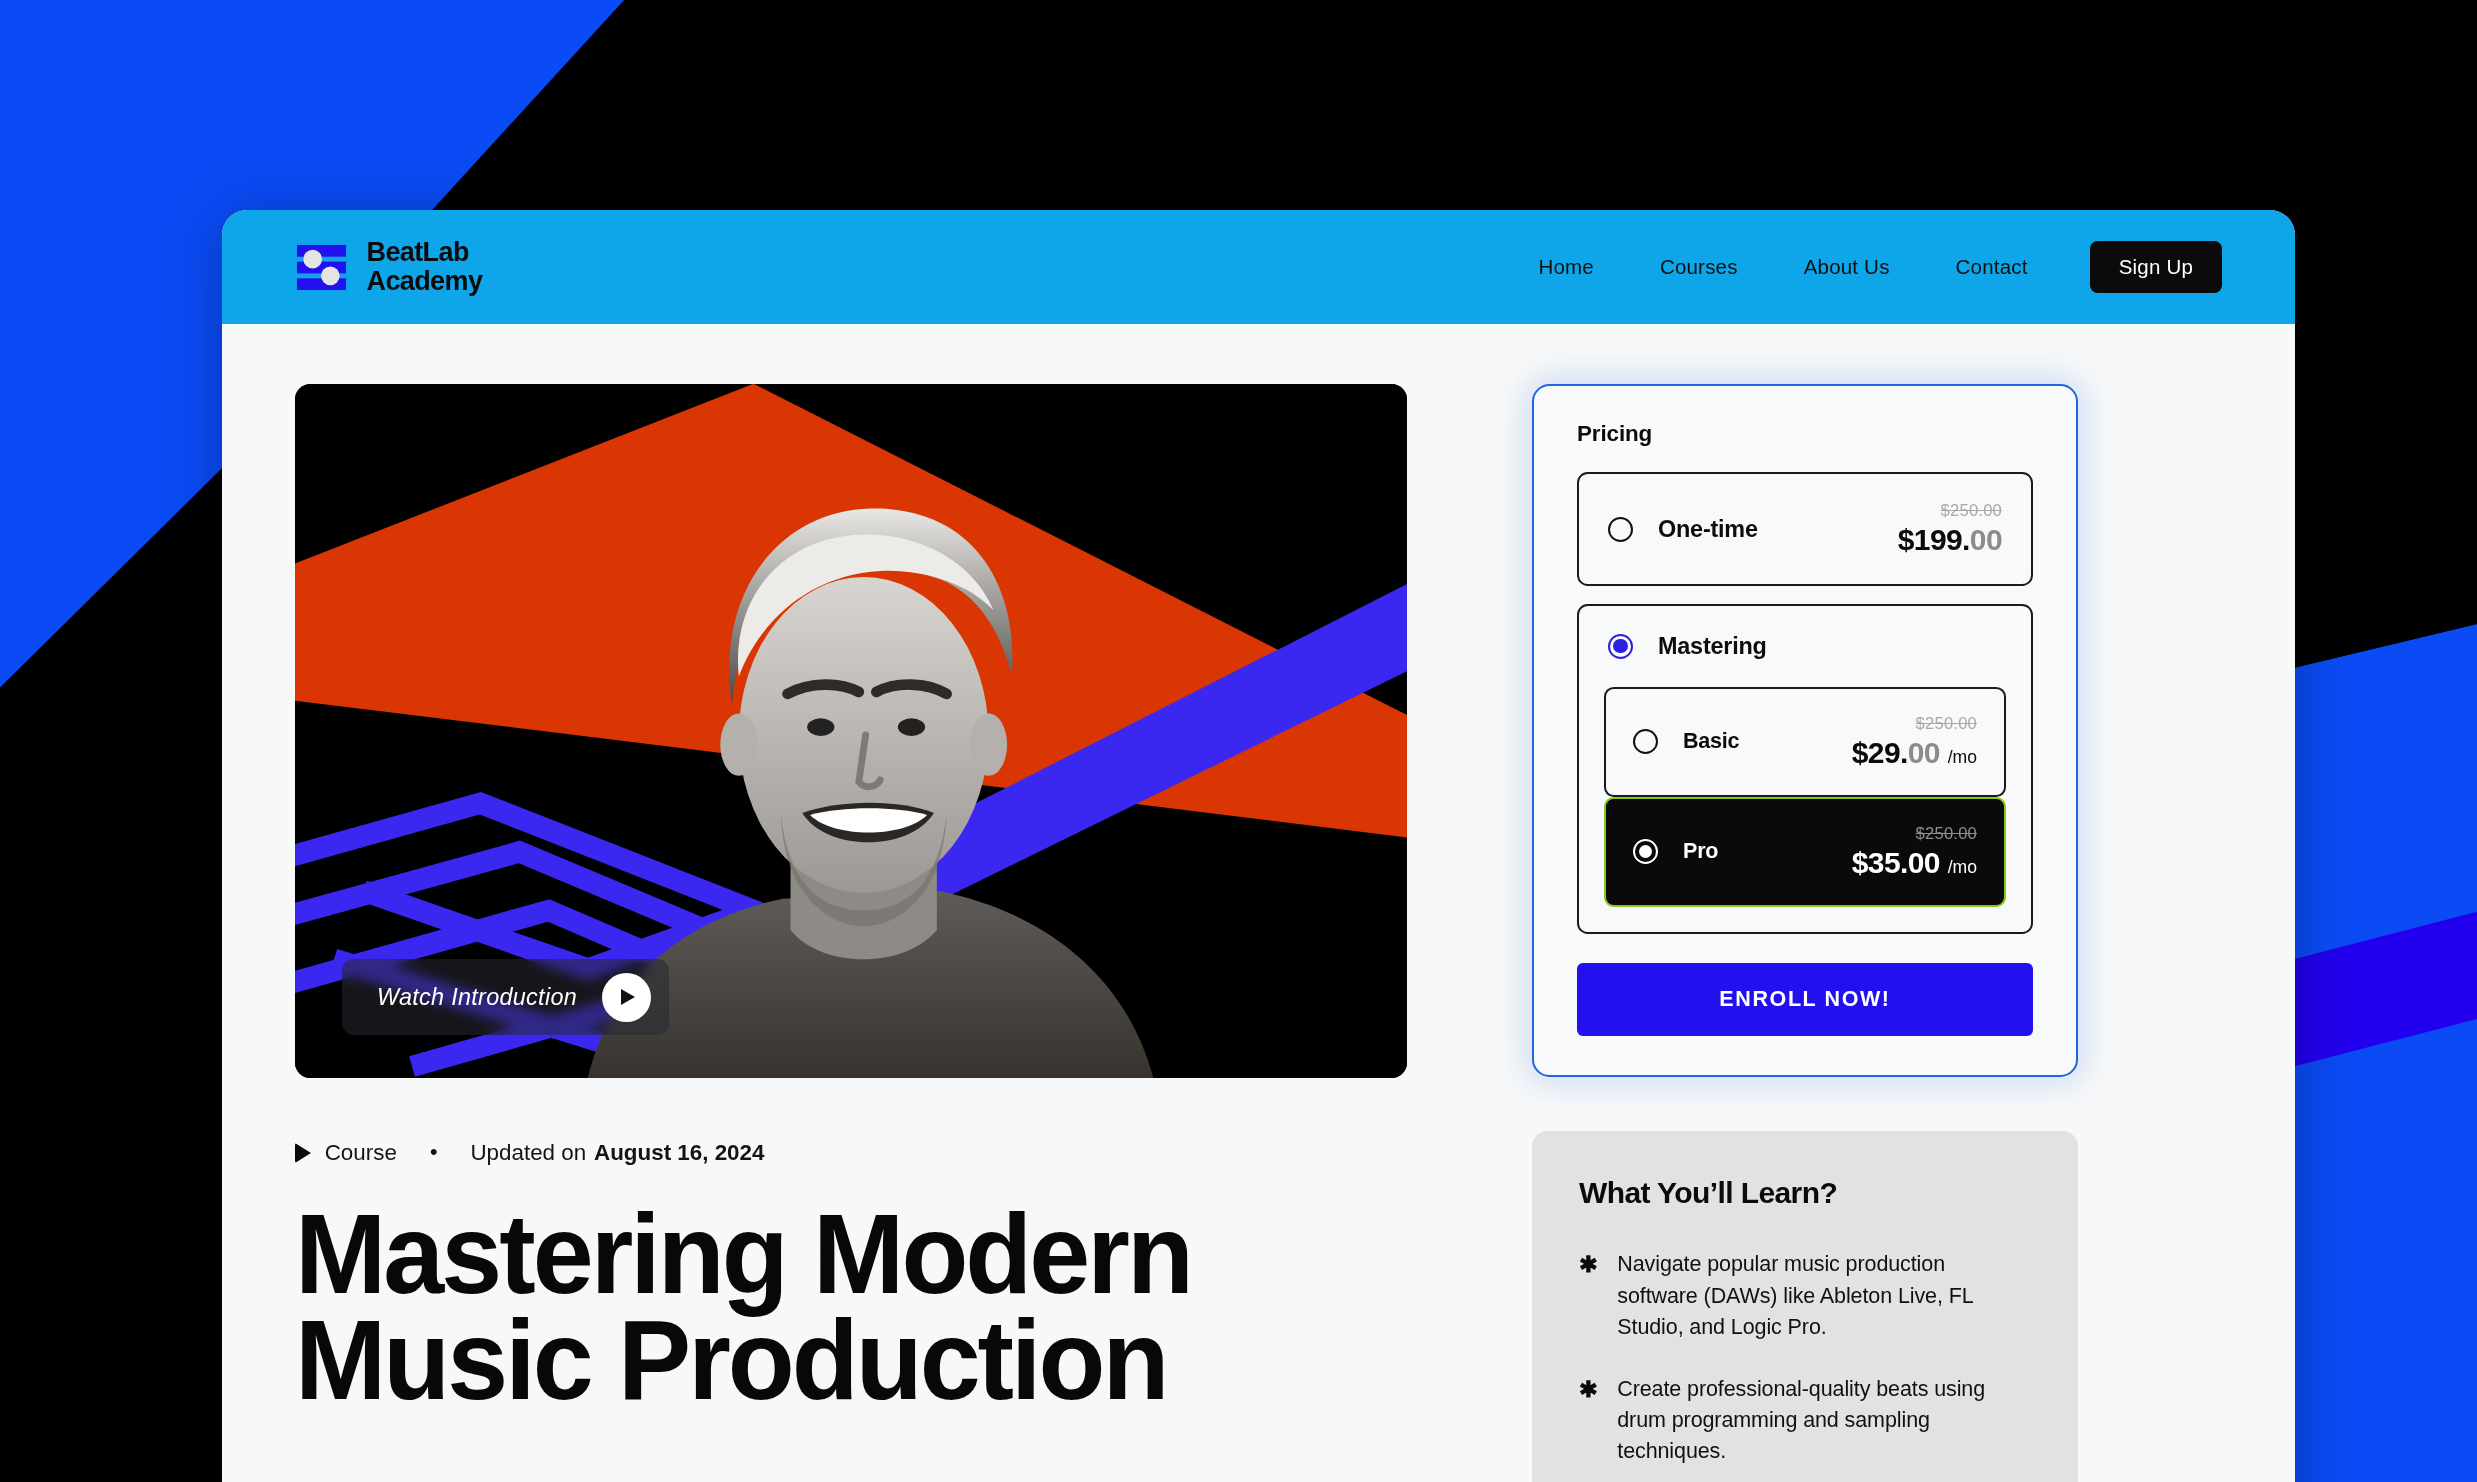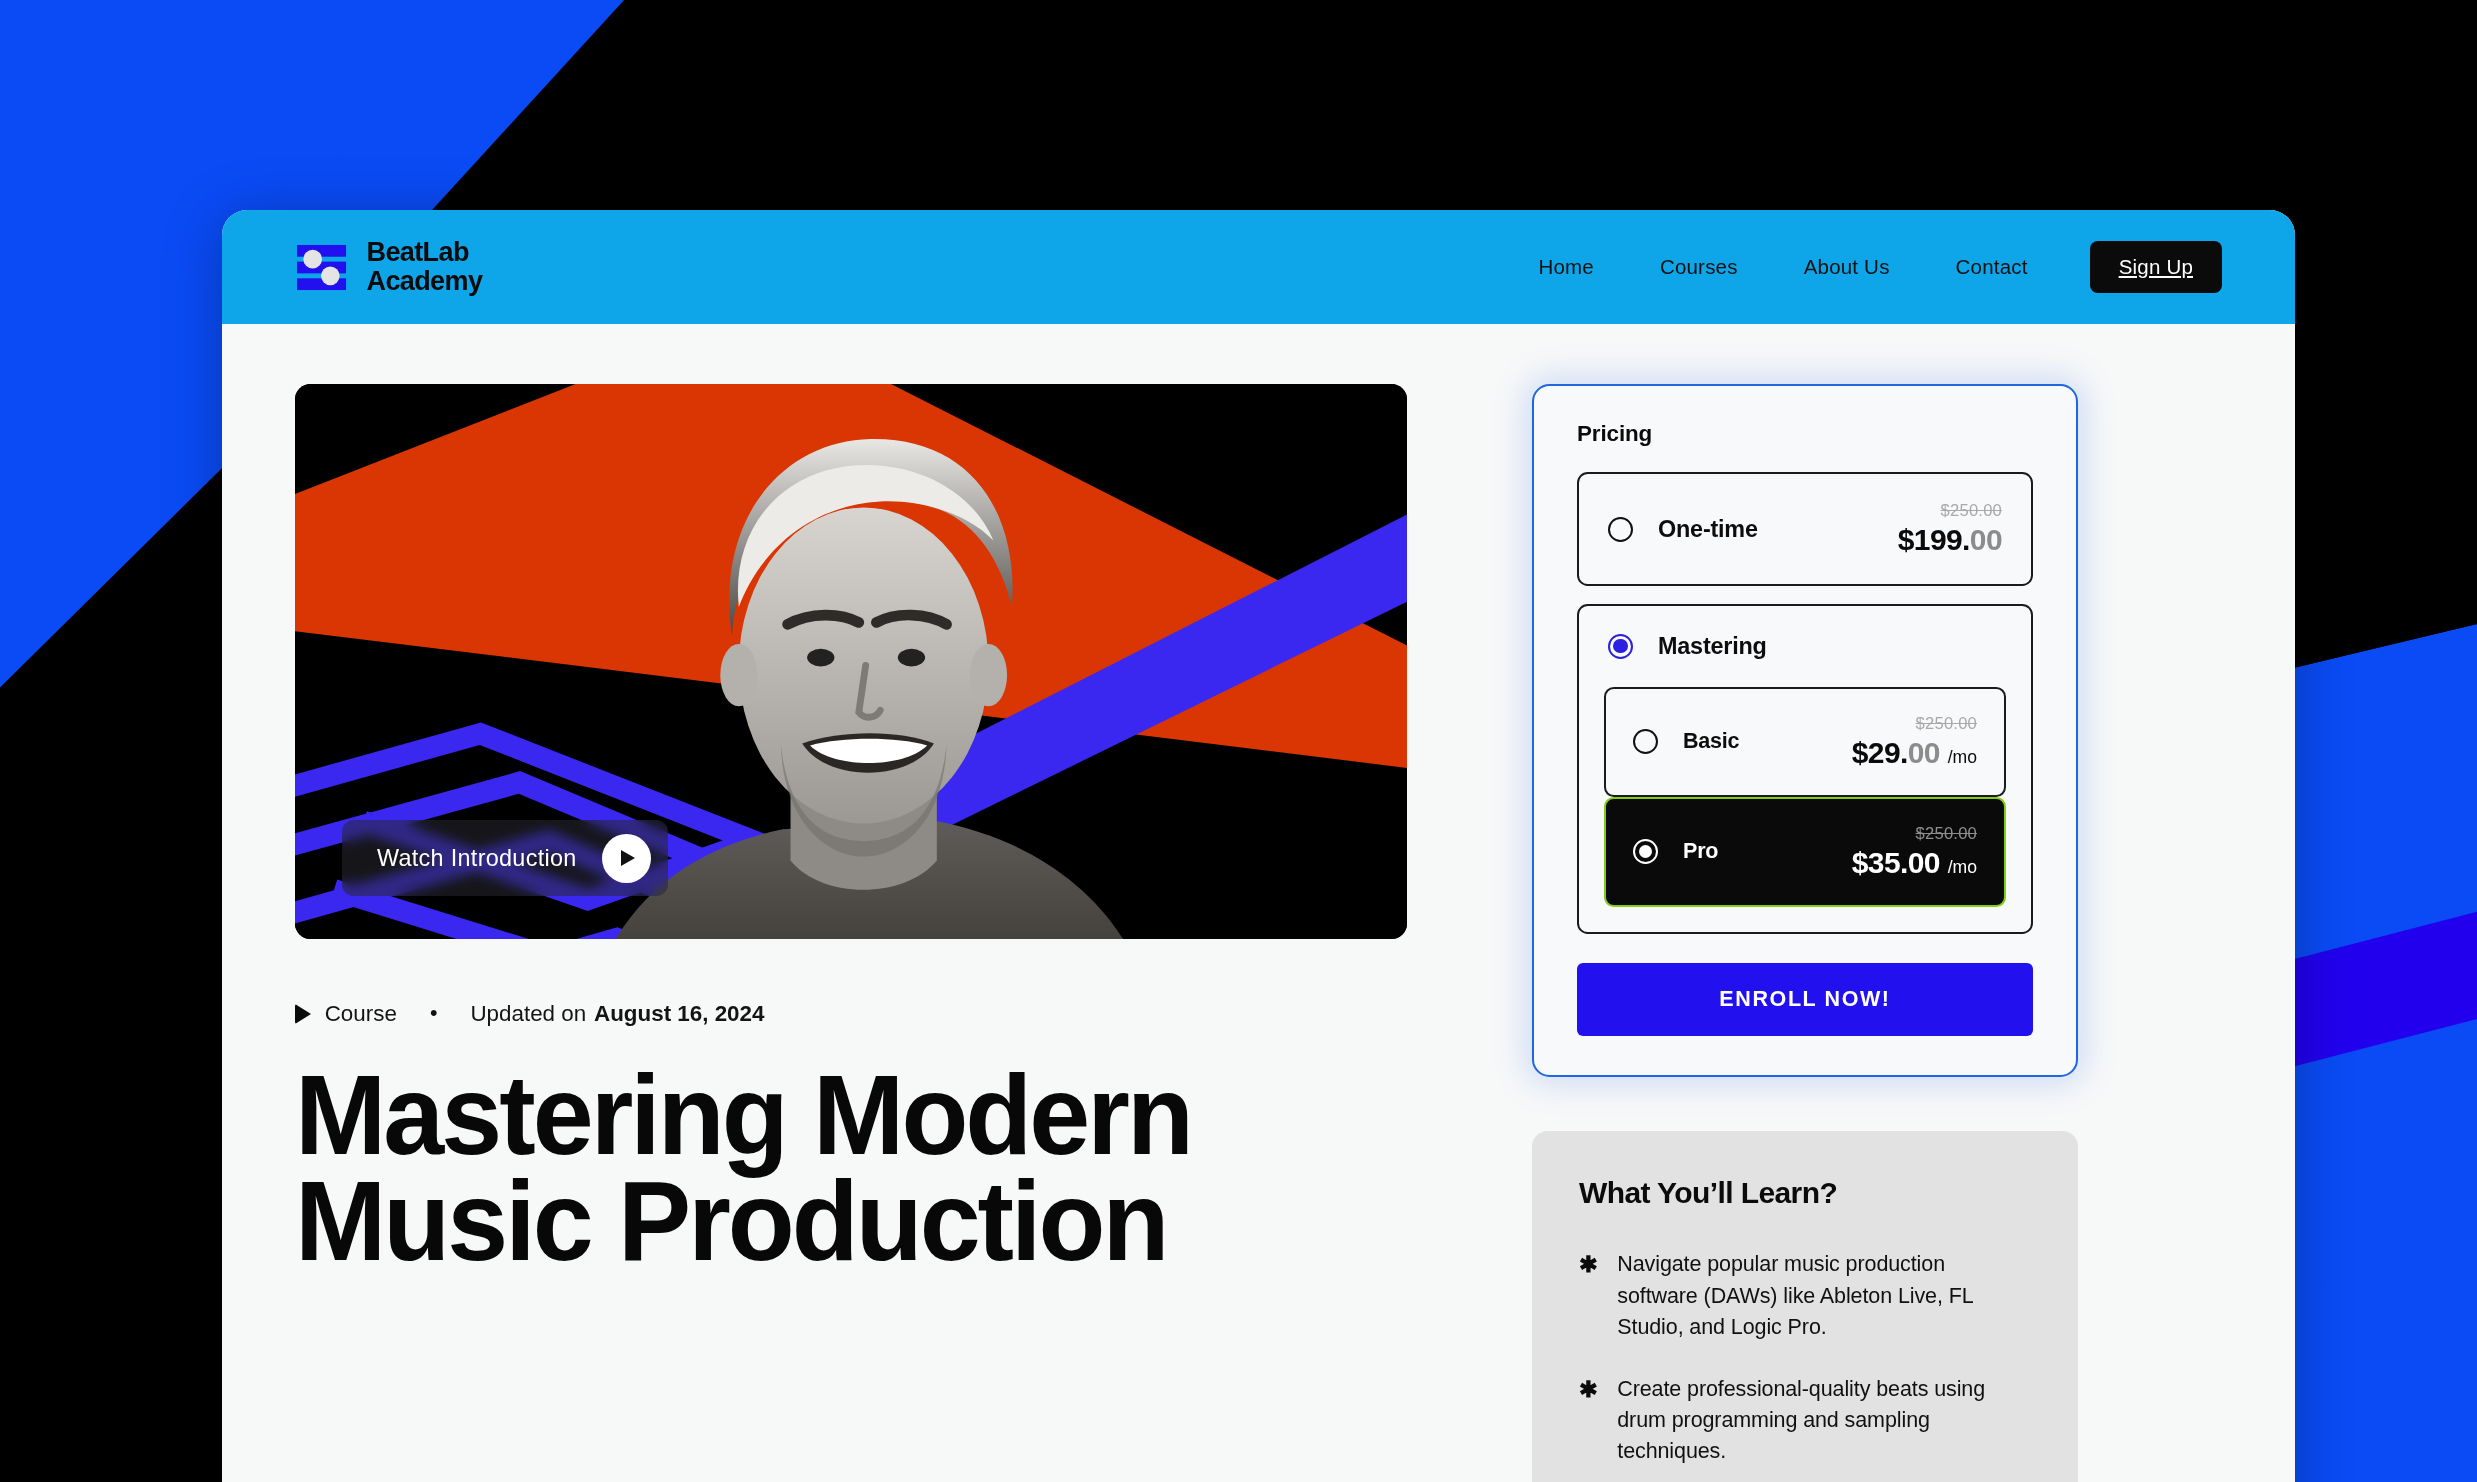--- a/index.html
+++ b/index.html
@@ -71,41 +71,41 @@
     margin-left: 25px;
     background: #0B0B0B;
     color: #FFFFFF;
     font-size: 20.5px;
     letter-spacing: 0.2px;
     border: none;
     border-radius: 7.8px;
     padding: 13.7px 29px;
     cursor: pointer;
     font-family: inherit;
-    text-decoration: underline;
   }
 
   
   .body-wrap {
     display: flex;
     gap: 0;
     padding: 60px 73px 0 73px;
     align-items: flex-start;
   }
   .col-left { width: 1112px; flex: none; }
   .col-right { width: 546px; flex: none; margin-left: 125px; }
 
   
   .hero {
     position: relative;
     width: 1112px;
-    height: 555px;
+    height: 694px;
     border-radius: 15.6px;
     overflow: hidden;
     background: #000000;
+    font-style: italic;
   }
   .hero-svg { position: absolute; inset: 0; width: 100%; height: 100%; display: block; }
 
   .watch-pill {
     position: absolute;
     left: 47px;
     bottom: 43px;
     height: 76px;
     display: flex;
     align-items: center;

